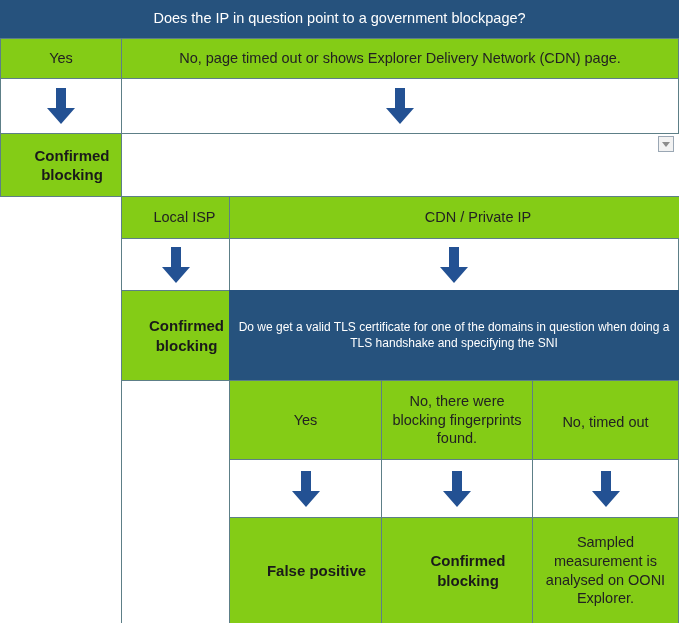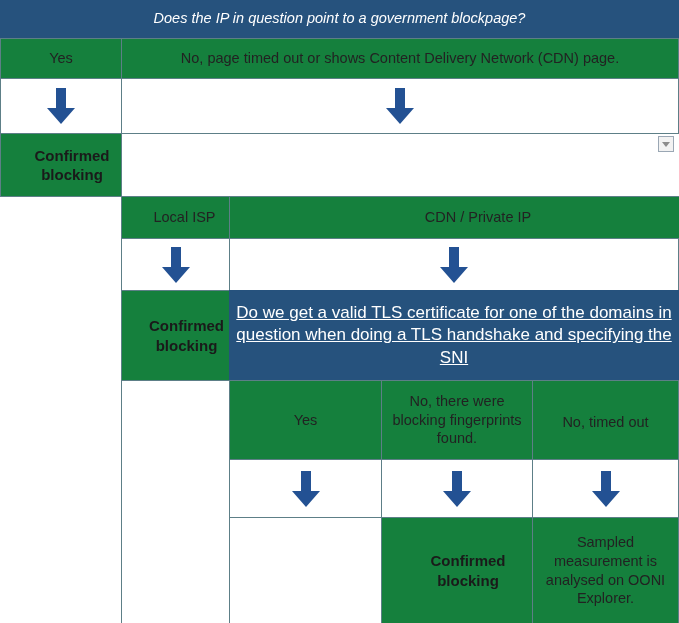--- a/index.html
+++ b/index.html
@@ -24,34 +24,34 @@
   .cell {
     position: absolute;
     box-sizing: border-box;
     display: flex;
     align-items: center;
     justify-content: center;
     text-align: center;
     font-size: 14.5px;
     line-height: 1.3;
     padding: 2px 6px;
-    background: #15803d;
+    background: #84cc16;
   }
 
   .brd        { border: 1px solid #5d7f87; }
   .brd-lrt    { border-left: 1px solid #5d7f87; border-right: 1px solid #5d7f87; border-top: 1px solid #5d7f87; }
 
   .question {
     background: #26527d;
     color: #ffffff;
     font-size: 14.5px;
     line-height: 1.32;
     border: none;
   }
-  .question.q-big { font-size: 17px; text-decoration: underline; }
+  .question.q-big { font-size: 12px; }
 
   .result {
     font-weight: bold;
     font-size: 15px;
     padding-left: 28px;
   }
 
   .plain { color: #222222; }
 
   
@@ -83,25 +83,25 @@
     border-left: 4px solid transparent;
     border-right: 4px solid transparent;
     border-top: 5px solid #8c8c8c;
   }
 </style>
 </head>
 <body>
 
 <div id="flow">
 
-  <div class="cell question" style="left:0px; top:0px; width:679px; height:38px;font-style:italic;">Does the IP in question point to a government blockpage?</div>
+  <div class="cell question" style="left:0px; top:0px; width:679px; height:38px;">Does the IP in question point to a government blockpage?</div>
 
   <div class="cell brd plain" style="left:0px; top:38px; width:122px; height:41px;">Yes</div>
 
-  <div class="cell brd plain" style="left:121px; top:38px; width:558px; height:41px;">No, page timed out or shows Content Delivery Network (CDN) page.</div>
+  <div class="cell brd plain" style="left:121px; top:38px; width:558px; height:41px;">No, page timed out or shows Explorer Delivery Network (CDN) page.</div>
 
   <div class="cell brd arrow-cell" style="left:0px; top:78px; width:122px; height:56px;">
     <svg class="arrow" viewBox="0 0 30 40">
       <polygon points="10,2 20,2 20,22 29,22 15,38 1,22 10,22" fill="#235193"></polygon>
     </svg>
   </div>
 
   <div class="cell brd arrow-cell" style="left:121px; top:78px; width:558px; height:56px;">
     <svg class="arrow" viewBox="0 0 30 40">
       <polygon points="10,2 20,2 20,22 29,22 15,38 1,22 10,22" fill="#235193"></polygon>
@@ -152,20 +152,21 @@
       <polygon points="10,2 20,2 20,22 29,22 15,38 1,22 10,22" fill="#235193"></polygon>
     </svg>
   </div>
 
   <div class="cell brd arrow-cell" style="left:532px; top:459px; width:147px; height:59px;">
     <svg class="arrow" viewBox="0 0 30 40">
       <polygon points="10,2 20,2 20,22 29,22 15,38 1,22 10,22" fill="#235193"></polygon>
     </svg>
   </div>
 
+  <div class="cell brd-lrt result" style="left:229px; top:517px; width:153px; height:106px;">False positive</div>
 
   <div class="cell brd-lrt result" style="left:381px; top:517px; width:152px; height:106px;">Confirmed blocking</div>
 
   <div class="cell brd-lrt plain" style="left:532px; top:517px; width:147px; height:106px;">Sampled measurement is analysed on OONI Explorer.</div>
 
   <div style="position:absolute; left:121px; top:197px; width:1px; height:426px; background:#5d7f87;"></div>
   <div style="position:absolute; left:229px; top:381px; width:1px; height:242px; background:#5d7f87;"></div>
 
 </div>
 

